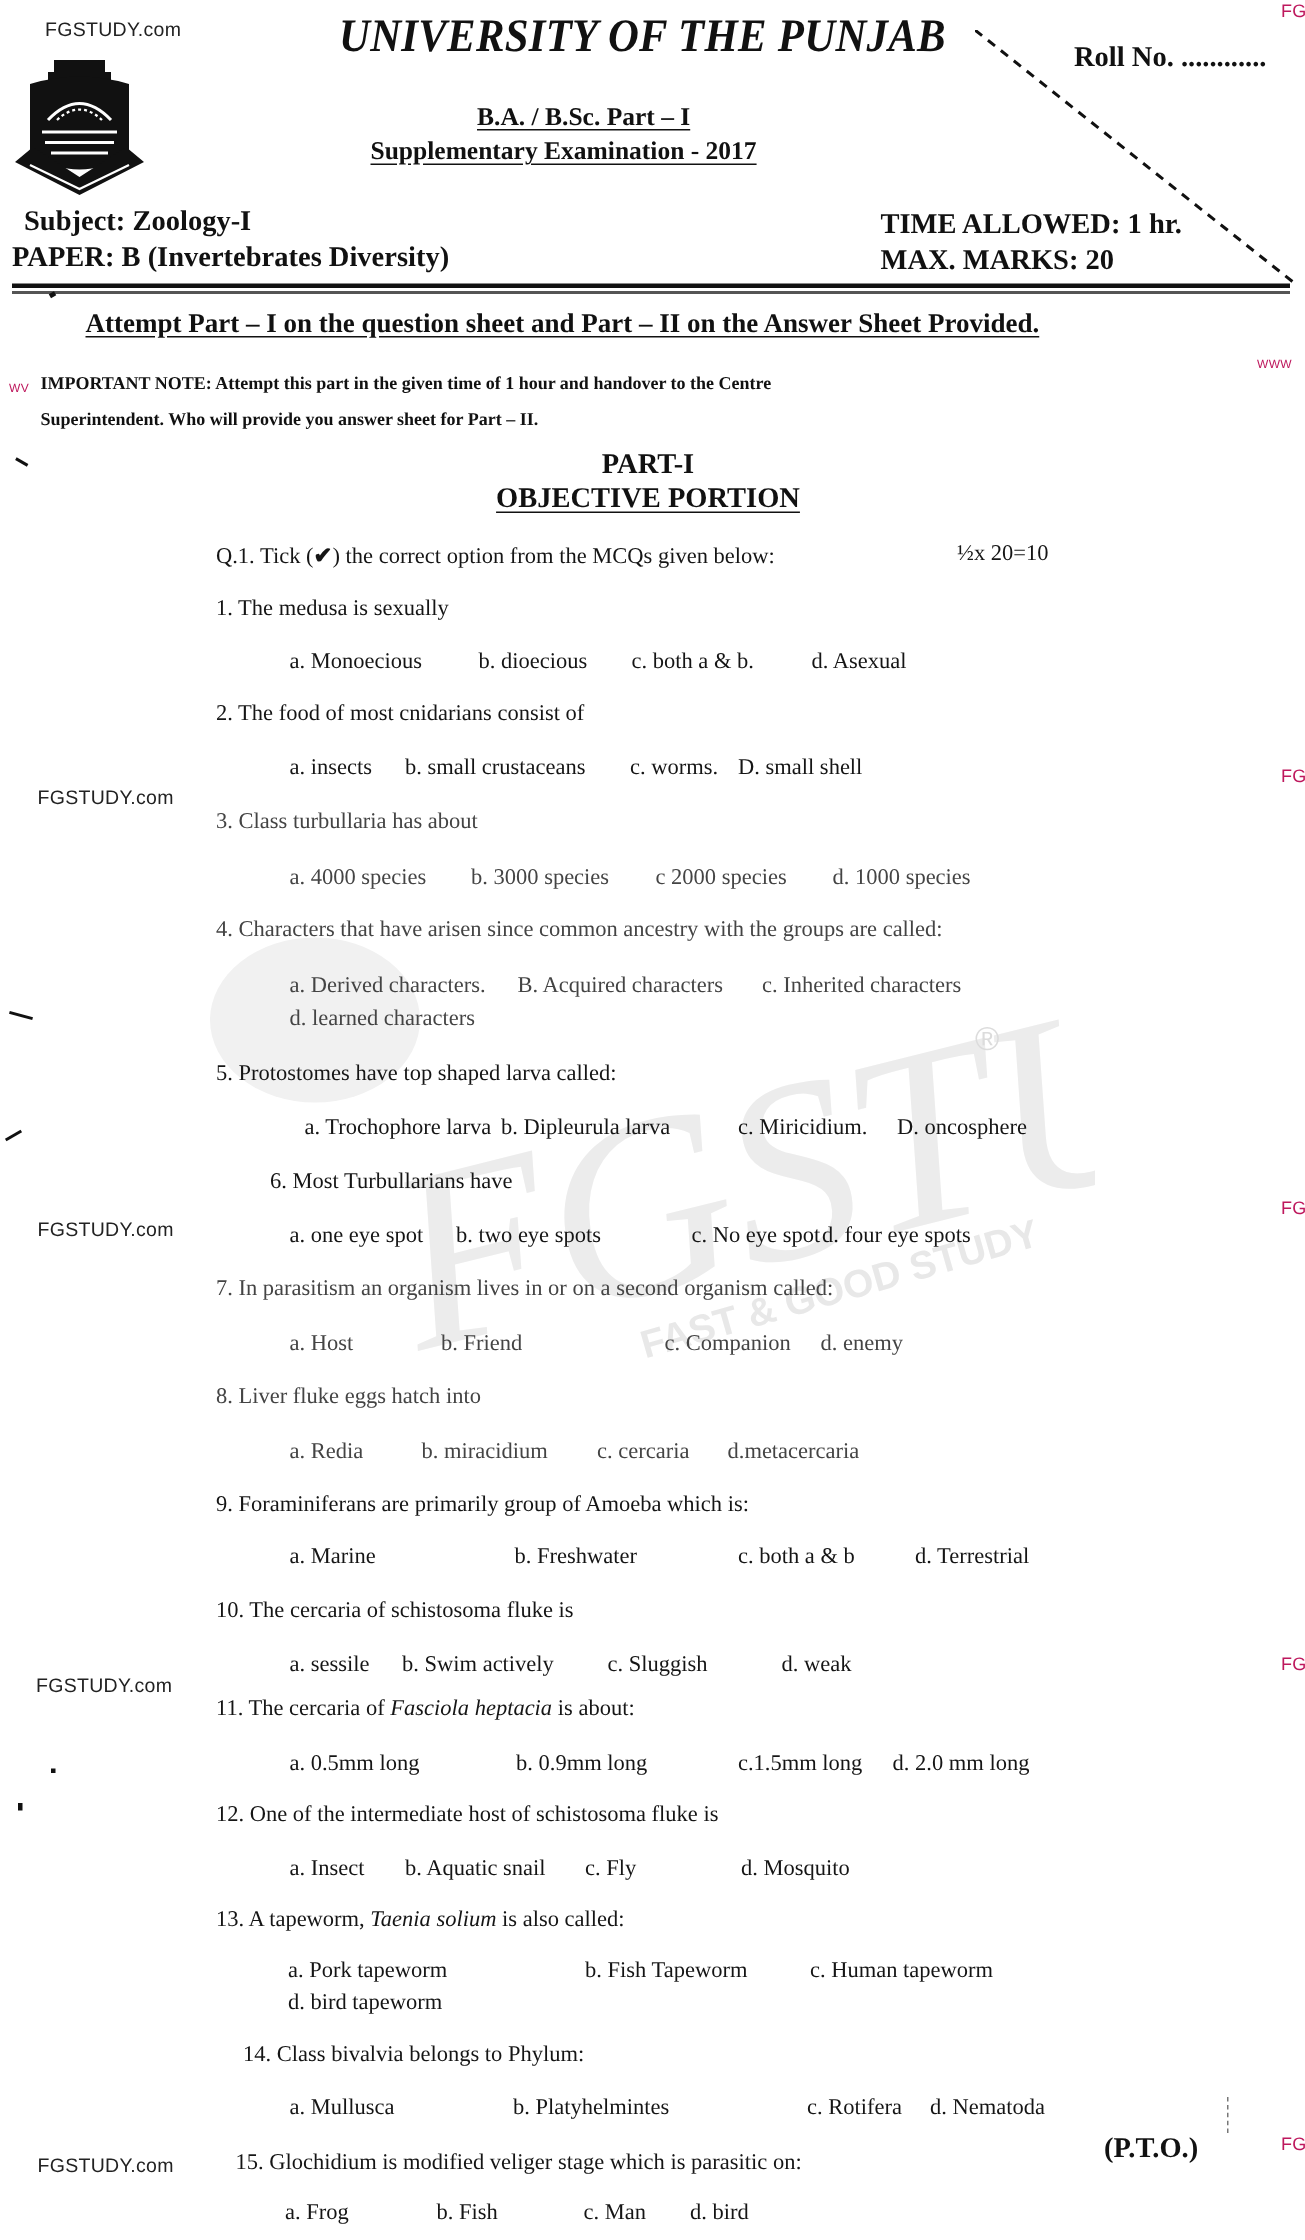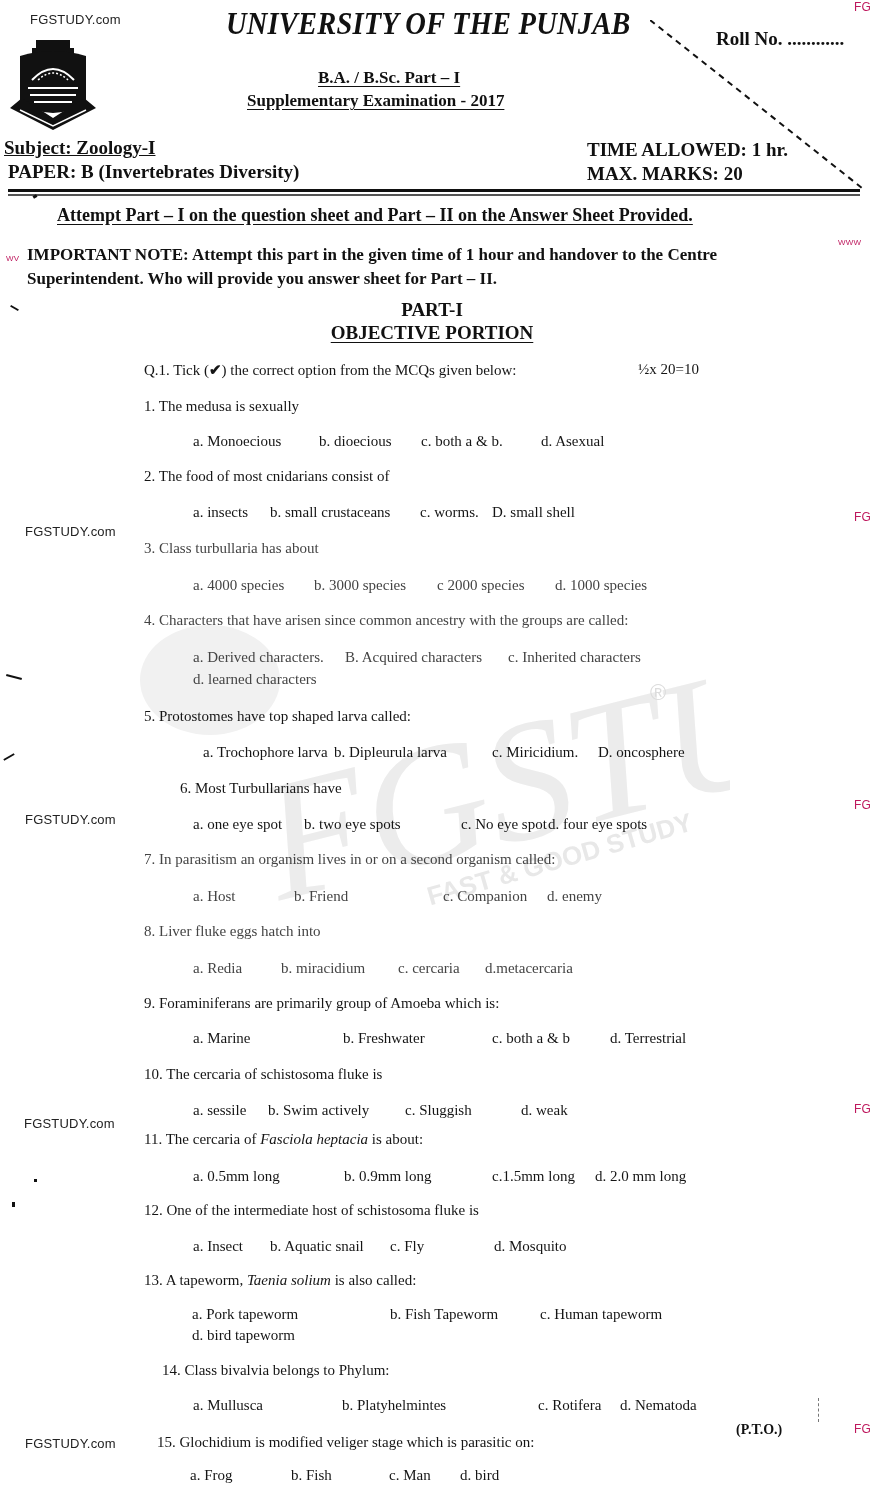--- a/index.html
+++ b/index.html
@@ -7,28 +7,28 @@
   .abs { position: absolute; white-space: nowrap; }
   .wm-site { font-family: "Liberation Sans", "DejaVu Sans", sans-serif; font-size: 13px; color: #222; letter-spacing: 0.2px; }
   .wm-site.edge { color: #be185d; }
   .title { font-family: "Liberation Serif", serif; font-weight: bold; font-style: italic; font-size: 31px; letter-spacing: 0.2px; transform: scaleX(0.92); transform-origin: left top; }
   .bold { font-weight: bold; }
   .u { text-decoration: underline; text-underline-offset: 3px; }
   .hdr-sub { font-size: 17px; font-weight: bold; }
   .meta { font-size: 19px; font-weight: bold; }
   .rule { position: absolute; left: 8px; width: 852px; background: #111; }
   .instr { font-size: 18px; font-weight: bold; }
-  .note { font-size: 17px; font-weight: bold; line-height: 24px; }
+  .note { font-size: 12px; font-weight: bold; line-height: 24px; }
   .part { font-size: 19px; font-weight: bold; text-align: center; width: 300px; }
   .q { font-size: 15px; color: #151515; }
   .opt { font-size: 15px; color: #151515; }
   .opt span { position: absolute; white-space: nowrap; }
   .q.gray, .opt.gray { color: #444; }
   .it { font-style: italic; }
-  .pto { font-size: 14px; font-weight: bold; }
+  .pto { font-size: 19px; font-weight: bold; }
   .wm-big { position: absolute; left: 130px; top: 610px; width: 600px; height: 300px; pointer-events: none; }
   .speck { position: absolute; background: #111; }
 </style>
 </head>
 <body>
 
 <div class="abs wm-site" style="left:30px;top:12px;">FGSTUDY.com</div>
 <div class="abs wm-site" style="left:25px;top:524px;">FGSTUDY.com</div>
 <div class="abs wm-site" style="left:25px;top:812px;">FGSTUDY.com</div>
 <div class="abs wm-site" style="left:24px;top:1116px;">FGSTUDY.com</div>
@@ -63,21 +63,21 @@
 
 <div class="abs title" style="left:226px;top:6px;">UNIVERSITY OF THE PUNJAB</div>
 <svg class="abs" style="left:650px;top:20px;" width="215" height="170">
   <line x1="0" y1="0" x2="212" y2="168" stroke="#111" stroke-width="2" stroke-dasharray="6 5"></line>
 </svg>
 <div class="abs bold" style="left:716px;top:28px;font-size:19px;">Roll No. ............</div>
 
 <div class="abs hdr-sub u" style="left:318px;top:68px;">B.A. / B.Sc. Part – I</div>
 <div class="abs hdr-sub u" style="left:247px;top:91px;">Supplementary Examination - 2017</div>
 
-<div class="abs meta" style="left:4px;top:137px;text-decoration:underline;">Subject: Zoology-I</div>
+<div class="abs meta" style="left:16px;top:137px;">Subject: Zoology-I</div>
 <div class="abs meta" style="left:8px;top:161px;">PAPER: B (Invertebrates Diversity)</div>
 <div class="abs meta" style="left:587px;top:139px;">TIME ALLOWED: 1 hr.</div>
 <div class="abs meta" style="left:587px;top:163px;">MAX. MARKS: 20</div>
 
 <div class="rule" style="top:189px;height:3px;"></div>
 <div class="rule" style="top:194px;height:2px;background:#555;"></div>
 
 <div class="abs instr u" style="left:57px;top:205px;">Attempt Part – I on the question sheet and Part – II on the Answer Sheet Provided.</div>
 <div class="abs note" style="left:27px;top:243px;">IMPORTANT NOTE: Attempt this part in the given time of 1 hour and handover to the Centre</div>
 <div class="abs note" style="left:27px;top:267px;">Superintendent. Who will provide you answer sheet for Part – II.</div>

